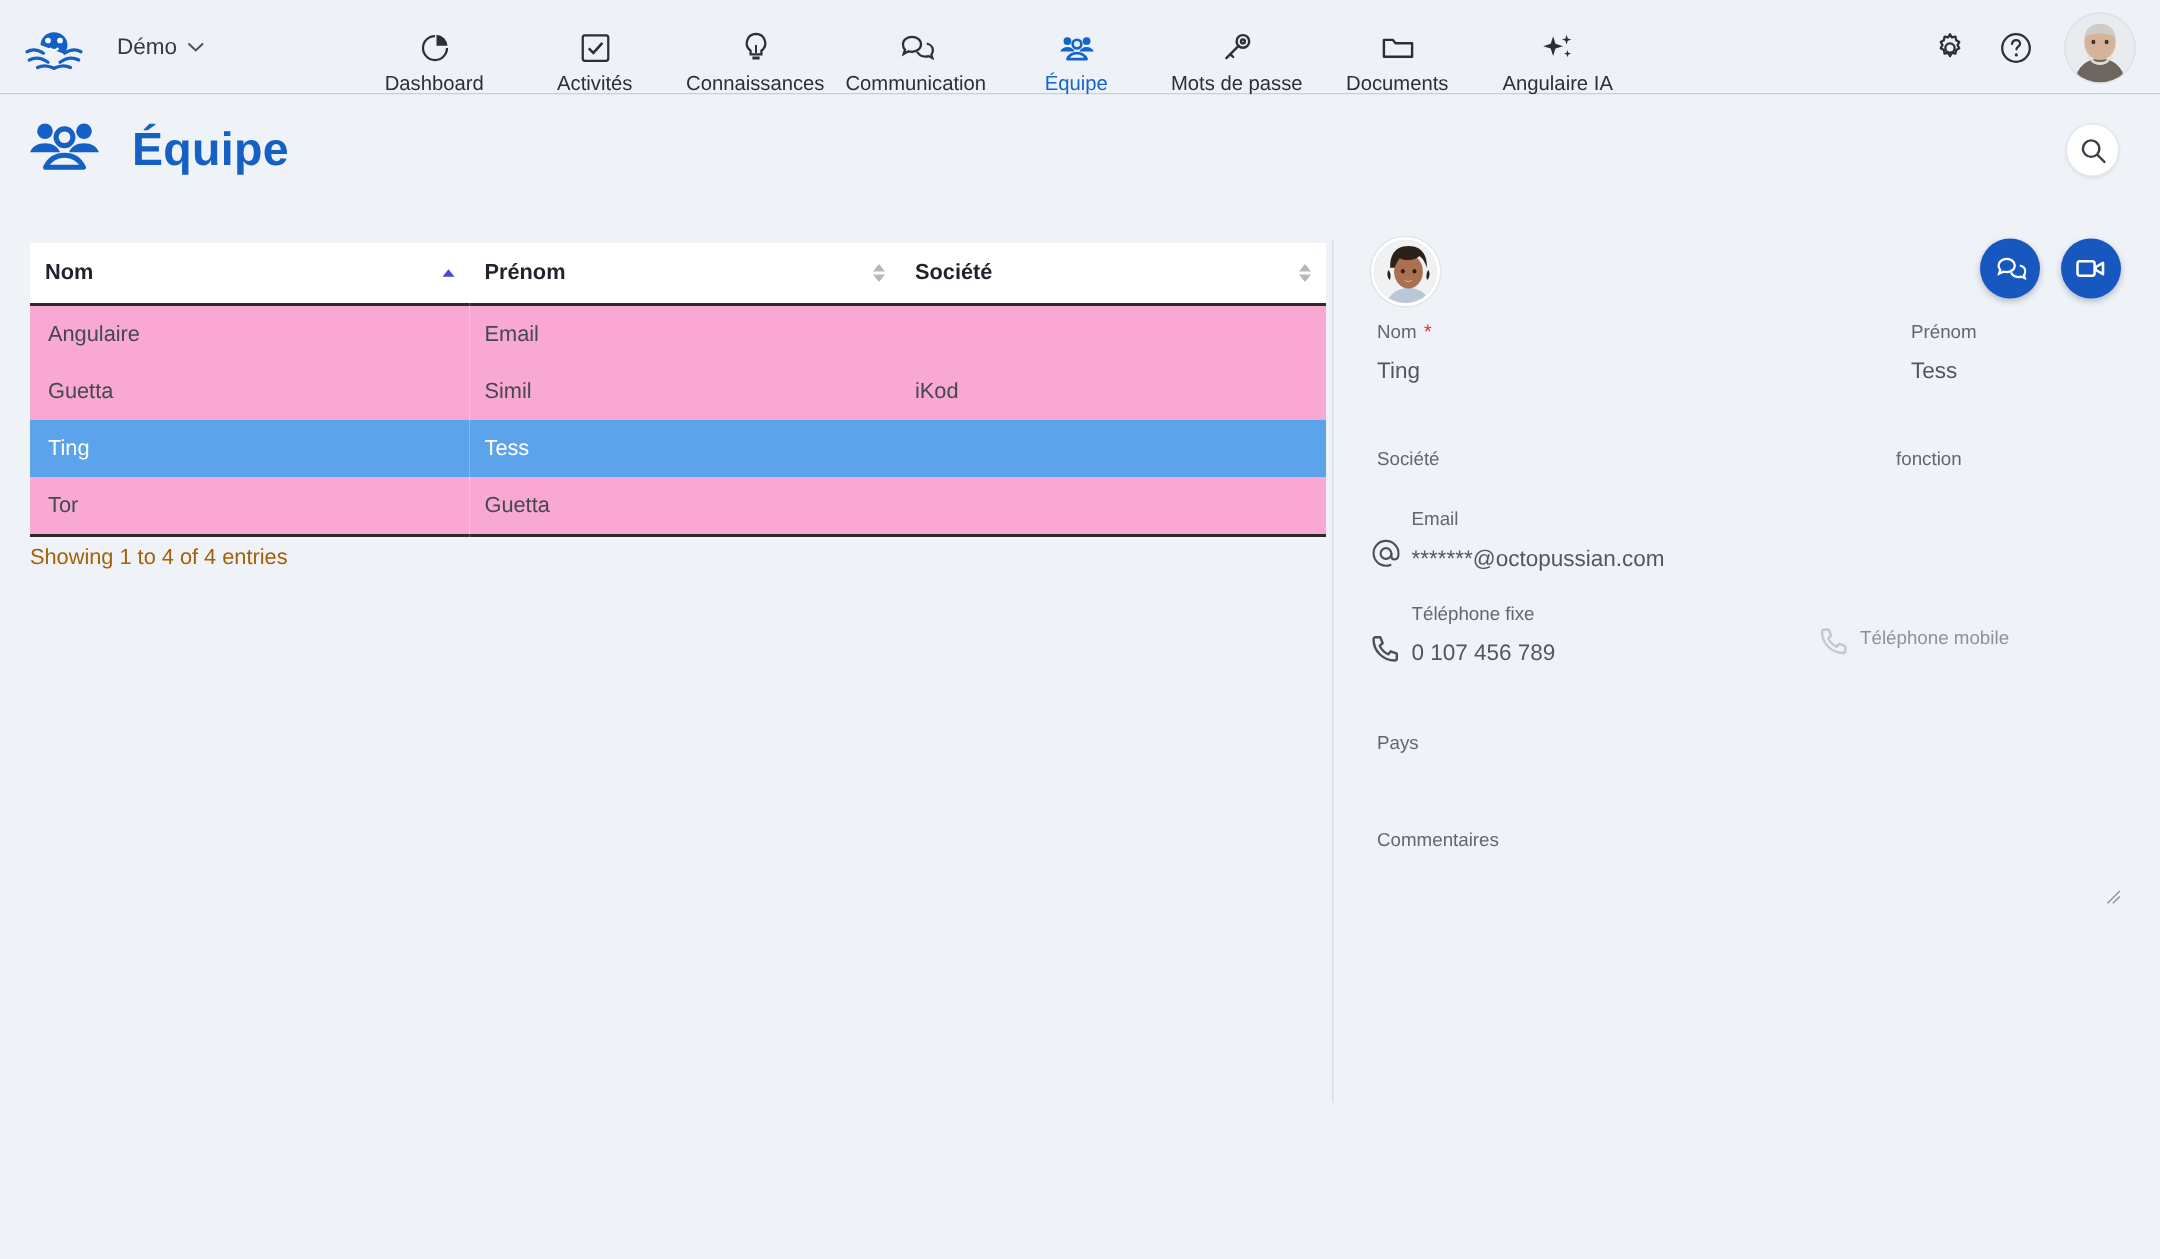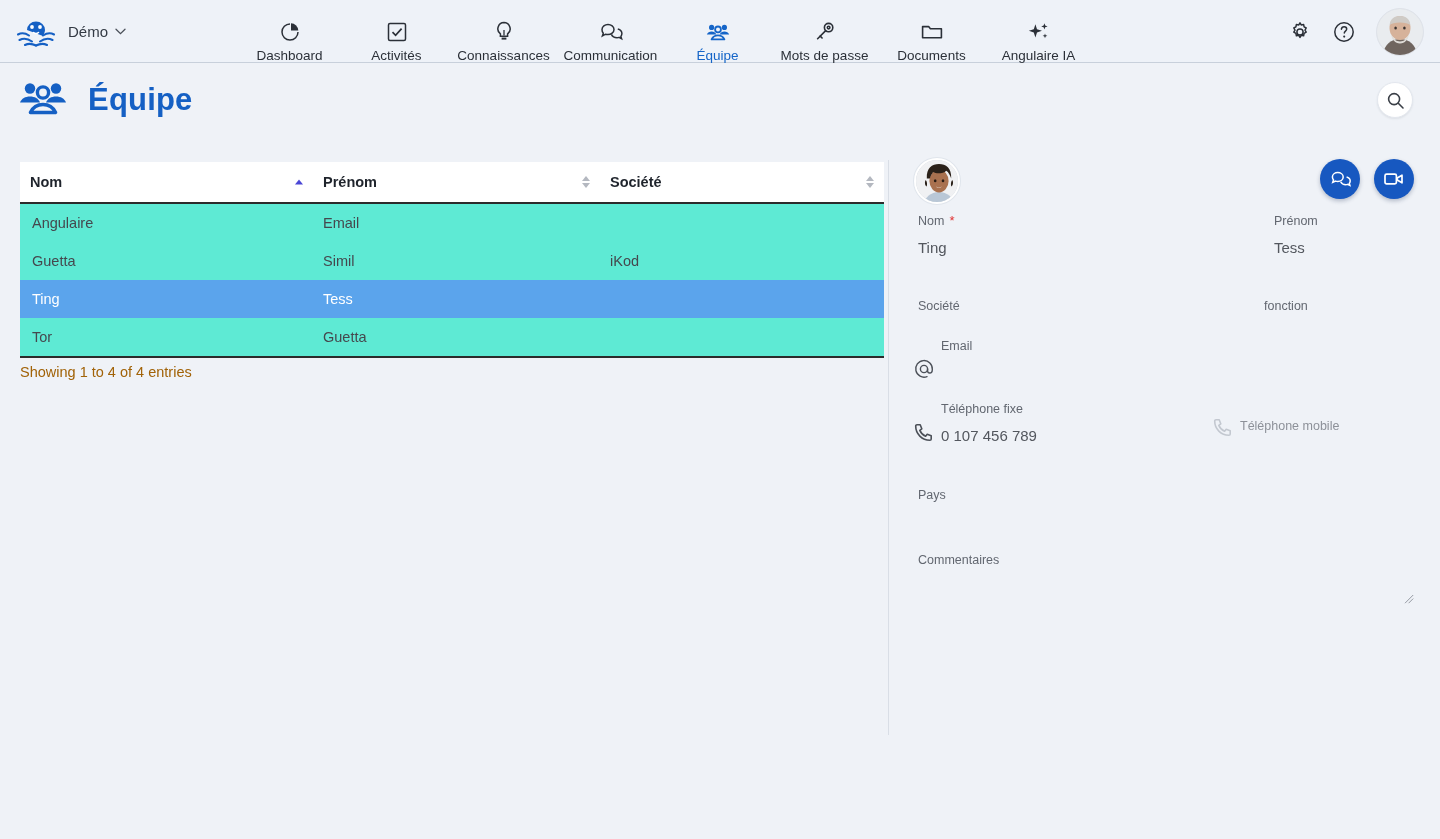--- a/index.html
+++ b/index.html
@@ -13,21 +13,21 @@
   
   .topbar {
     position: absolute; top: 0; left: 0;
     width: 1440px; height: 63px;
     background: #eef2f8;
     border-bottom: 1px solid #c8d0db;
     display: flex; align-items: center;
   }
   .brand {
     display: flex; align-items: center;
-    margin-left: 14px; gap: 10px;
+    margin-left: 14px; gap: 20px;
   }
   .logo-octopus { width: 44px; height: 36px; display: block; }
   .tenant {
     display: flex; align-items: center; gap: 7px;
     font-size: 15px; color: #333a44;
   }
   .caret-down {
     width: 11px; height: 7px; display: block;
   }
 
@@ -110,21 +110,21 @@
     display: flex; flex-direction: column; gap: 2px;
   }
   .tri { width: 0; height: 0; border-left: 4.5px solid transparent; border-right: 4.5px solid transparent; }
   .tri.up { border-bottom: 5px solid #b4b8c0; }
   .tri.down { border-top: 5px solid #b4b8c0; }
   .sort-ind.asc .tri.up { border-bottom-color: #4a46d6; }
 
   table.grid tbody td {
     font-size: 14.5px; color: #45484e;
     padding: 11px 10px;
-    background: #5eead4;
+    background: #f9a8d4;
     border: none;
   }
   table.grid tbody td:first-child { padding-left: 12px; }
   table.grid tbody tr { height: 37px; cursor: pointer; }
   table.grid tbody tr.selected td { background: #5ba4ec; color: #ffffff; }
   table.grid tbody tr:last-child td { border-bottom: 2px solid #2b2b2b; }
 
   .table-info {
     position: absolute; left: 20px; top: 364px;
     font-size: 14.5px; color: #a16207;
@@ -473,20 +473,21 @@
 
   <div class="fld-icon-row fld-email">
     <span class="fi-icon">
       <svg width="22" height="22" viewBox="0 0 22 22" fill="none" stroke="#4b5058" stroke-width="1.4">
         <circle cx="11" cy="11" r="3.6"></circle>
         <path d="M14.6 11v1.8c0 1.4.9 2.2 2.1 2.2 1.5 0 2.6-1.3 2.6-3.6A8.3 8.3 0 1 0 14 18.6" stroke-linecap="round"></path>
       </svg>
     </span>
     <span class="fi-body">
       <span class="fld-label">Email</span>
+      <span class="fld-value">*******@octopussian.com</span>
     </span>
   </div>
 
   <div class="fld-icon-row fld-fixe">
     <span class="fi-icon">
       <svg width="22" height="22" viewBox="0 0 22 22" fill="none" stroke="#4b5058" stroke-width="1.6" stroke-linejoin="round">
         <path d="M4 3.8h3.2l1.6 4-2 1.6a11 11 0 0 0 5.8 5.8l1.6-2 4 1.6V18c0 .7-.6 1.3-1.3 1.3C9 19.3 2.7 13 2.7 5.1 2.7 4.4 3.3 3.8 4 3.8z"></path>
       </svg>
     </span>
     <span class="fi-body">

